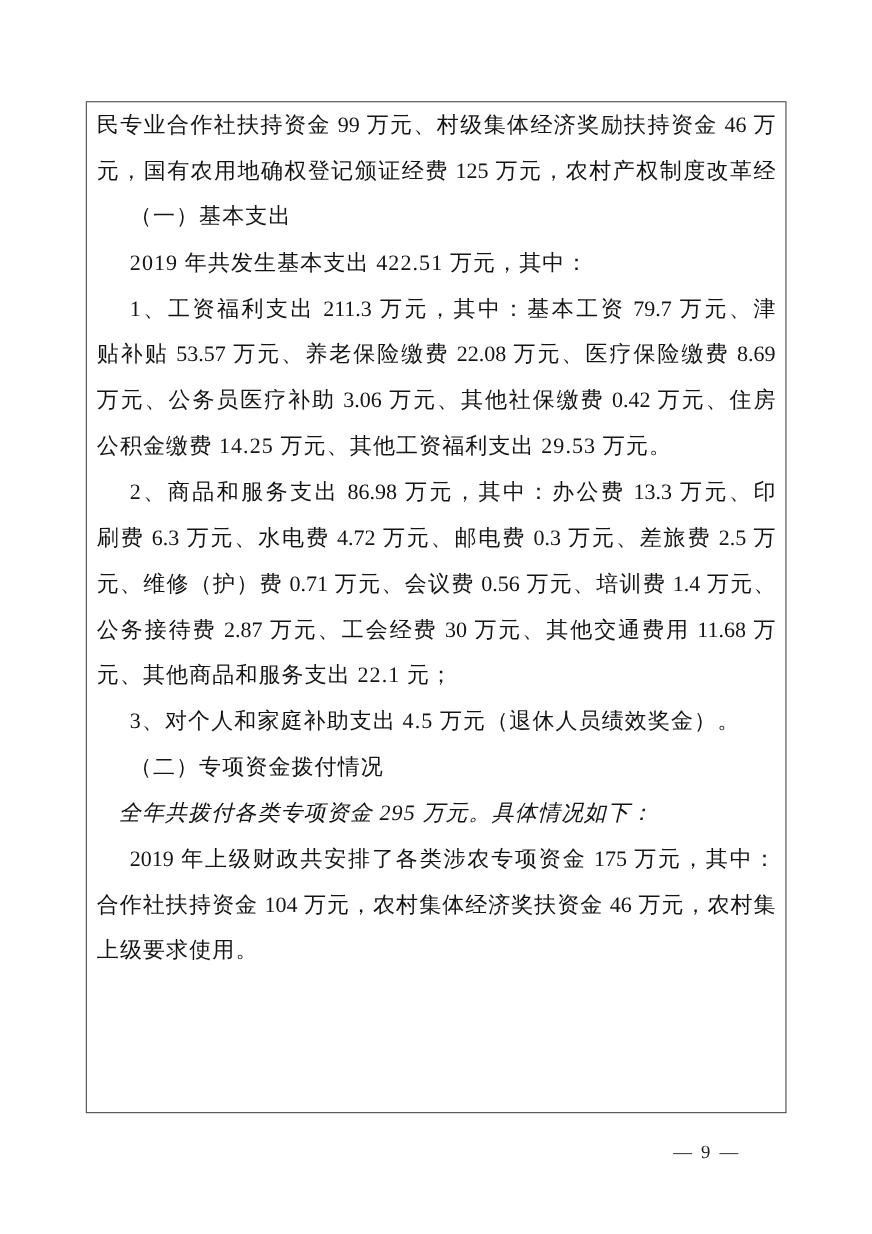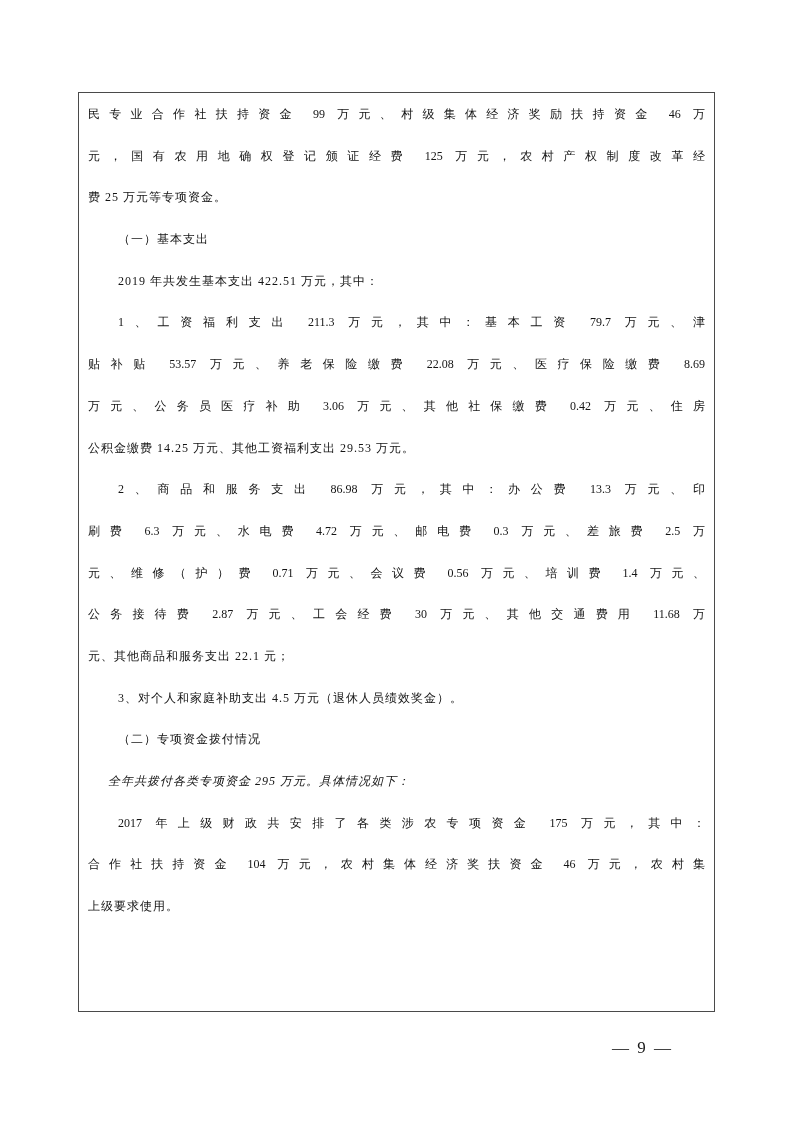--- a/index.html
+++ b/index.html
@@ -26,21 +26,21 @@
     width: 637px;
     height: 920px;
     box-sizing: border-box;
     border: 1.5px solid #4a4a4a;
     padding: 1px 9px 0 9px;
     background: #ffffff;
   }
   .tl {
     height: 41.7px;
     line-height: 41.7px;
-    font-size: 12px;
+    font-size: 20px;
     color: #141414;
     letter-spacing: 1px;
     text-align: left;
     overflow: hidden;
   }
   
   .tl.j {
     text-align: justify;
     text-align-last: justify;
     letter-spacing: 0;
@@ -63,35 +63,34 @@
   }
 </style>
 </head>
 <body>
 
 <div class="page">
 
   <div class="doc-border">
     <div class="tl j">民专业合作社扶持资金 99 万元、村级集体经济奖励扶持资金 46 万</div>
     <div class="tl j">元，国有农用地确权登记颁证经费 125 万元，农村产权制度改革经</div>
-    <div class="tl e">费 25 万元等专项资金。</div>
     <div class="tl e ind">（一）基本支出</div>
     <div class="tl e ind">2019 年共发生基本支出 422.51 万元，其中：</div>
     <div class="tl j ind">1、工资福利支出 211.3 万元，其中：基本工资 79.7 万元、津</div>
     <div class="tl j">贴补贴 53.57 万元、养老保险缴费 22.08 万元、医疗保险缴费 8.69</div>
     <div class="tl j">万元、公务员医疗补助 3.06 万元、其他社保缴费 0.42 万元、住房</div>
     <div class="tl e">公积金缴费 14.25 万元、其他工资福利支出 29.53 万元。</div>
     <div class="tl j ind">2、商品和服务支出 86.98 万元，其中：办公费 13.3 万元、印</div>
     <div class="tl j">刷费 6.3 万元、水电费 4.72 万元、邮电费 0.3 万元、差旅费 2.5 万</div>
     <div class="tl j">元、维修（护）费 0.71 万元、会议费 0.56 万元、培训费 1.4 万元、</div>
     <div class="tl j">公务接待费 2.87 万元、工会经费 30 万元、其他交通费用 11.68 万</div>
     <div class="tl e">元、其他商品和服务支出 22.1 元；</div>
     <div class="tl e ind">3、对个人和家庭补助支出 4.5 万元（退休人员绩效奖金）。</div>
     <div class="tl e ind">（二）专项资金拨付情况</div>
     <div class="tl e ind-sm">全年共拨付各类专项资金 295 万元。具体情况如下：</div>
-    <div class="tl j ind">2017 年上级财政共安排了各类涉农专项资金 175 万元，其中：</div>
+    <div class="tl j ind">2019 年上级财政共安排了各类涉农专项资金 175 万元，其中：</div>
     <div class="tl j">合作社扶持资金 104 万元，农村集体经济奖扶资金 46 万元，农村集</div>
     <div class="tl e">上级要求使用。</div>
   </div>
 
   <div class="page-num">— 9 —</div>
 
 </div>
 
 </body></html>

